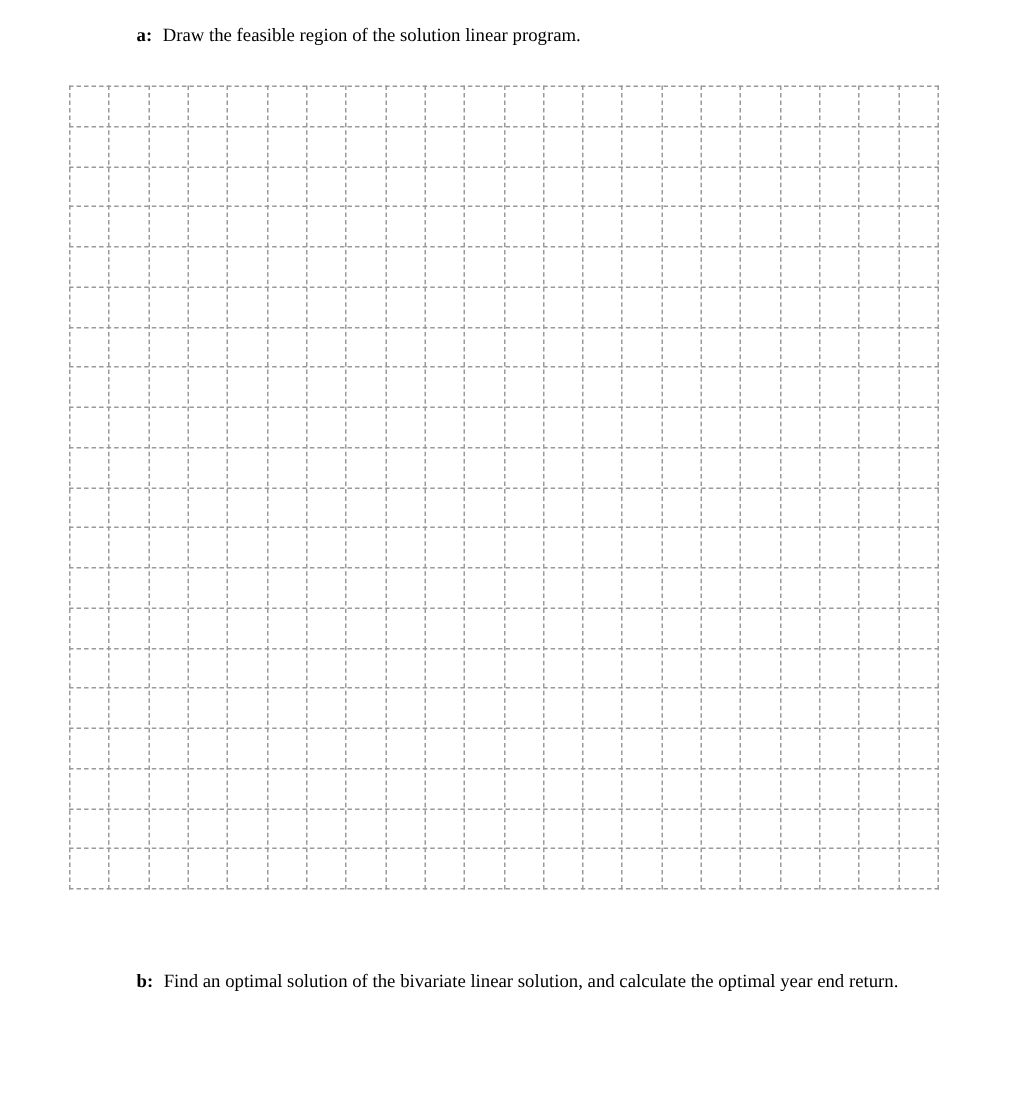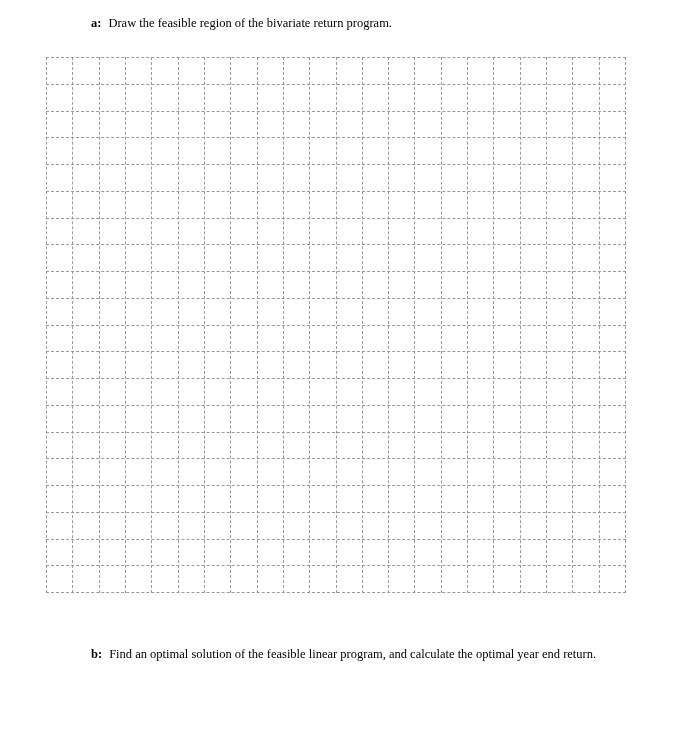--- a/index.html
+++ b/index.html
@@ -91,21 +91,21 @@
     border-left: 1px dashed #9a9a9a;
   }
 </style>
 </head>
 <body>
 
 <div class="page">
 
   <div class="item" id="item-a">
     <span class="item-label">a:</span>
-    <span class="item-text">Draw the feasible region of the bivariate return program.</span>
+    <span class="item-text">Draw the feasible region of the solution linear program.</span>
   </div>
 
   <div class="grid-wrap">
     <div class="grid" style="background-image: none;"></div>
     <div class="hlines">
         <div class="hline" style="top: 0px;"></div>
         <div class="hline" style="top: 26.75px;"></div>
         <div class="hline" style="top: 53.5px;"></div>
         <div class="hline" style="top: 80.25px;"></div>
         <div class="hline" style="top: 107px;"></div>
@@ -148,16 +148,16 @@
         <div class="vline" style="left: 473.727px;"></div>
         <div class="vline" style="left: 500.045px;"></div>
         <div class="vline" style="left: 526.364px;"></div>
         <div class="vline" style="left: 552.682px;"></div>
         <div class="vline" style="left: 579px;"></div>
       </div>
   </div>
 
   <div class="item" id="item-b">
     <span class="item-label">b:</span>
-    <span class="item-text">Find an optimal solution of the feasible linear program, and calculate the optimal year end return.</span>
+    <span class="item-text">Find an optimal solution of the bivariate linear solution, and calculate the optimal year end return.</span>
   </div>
 
 </div>
 
 </body></html>

